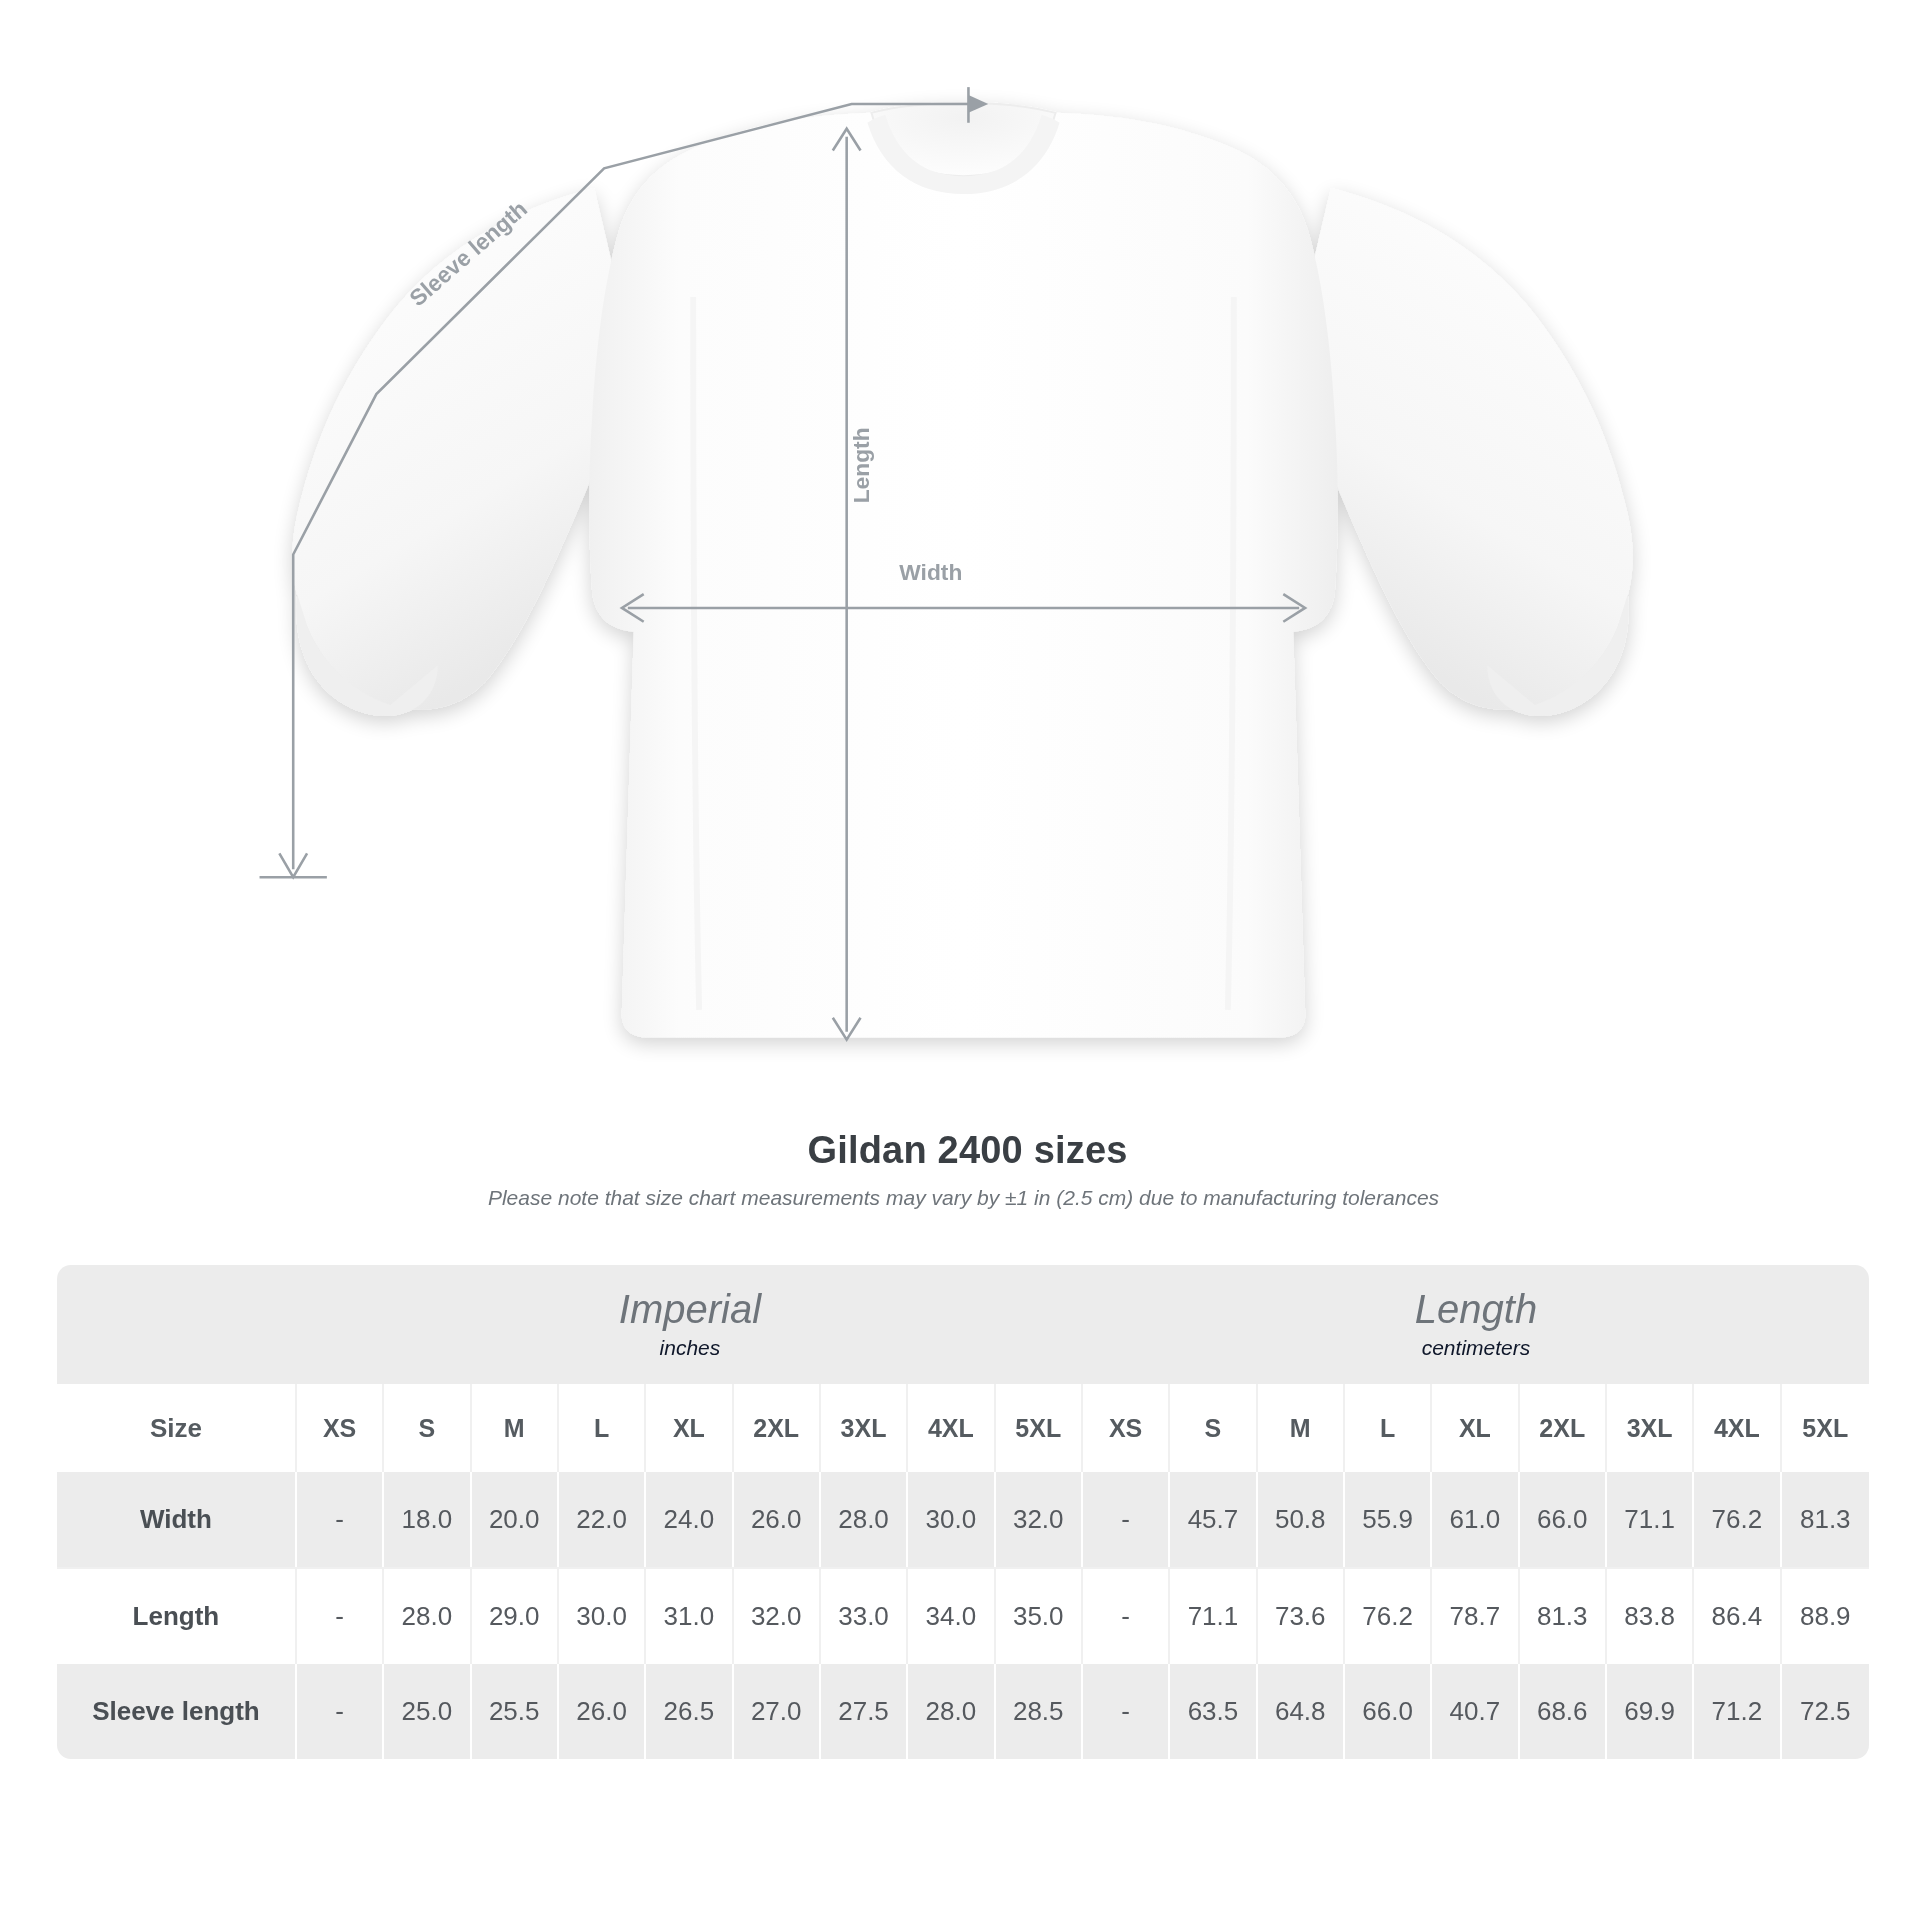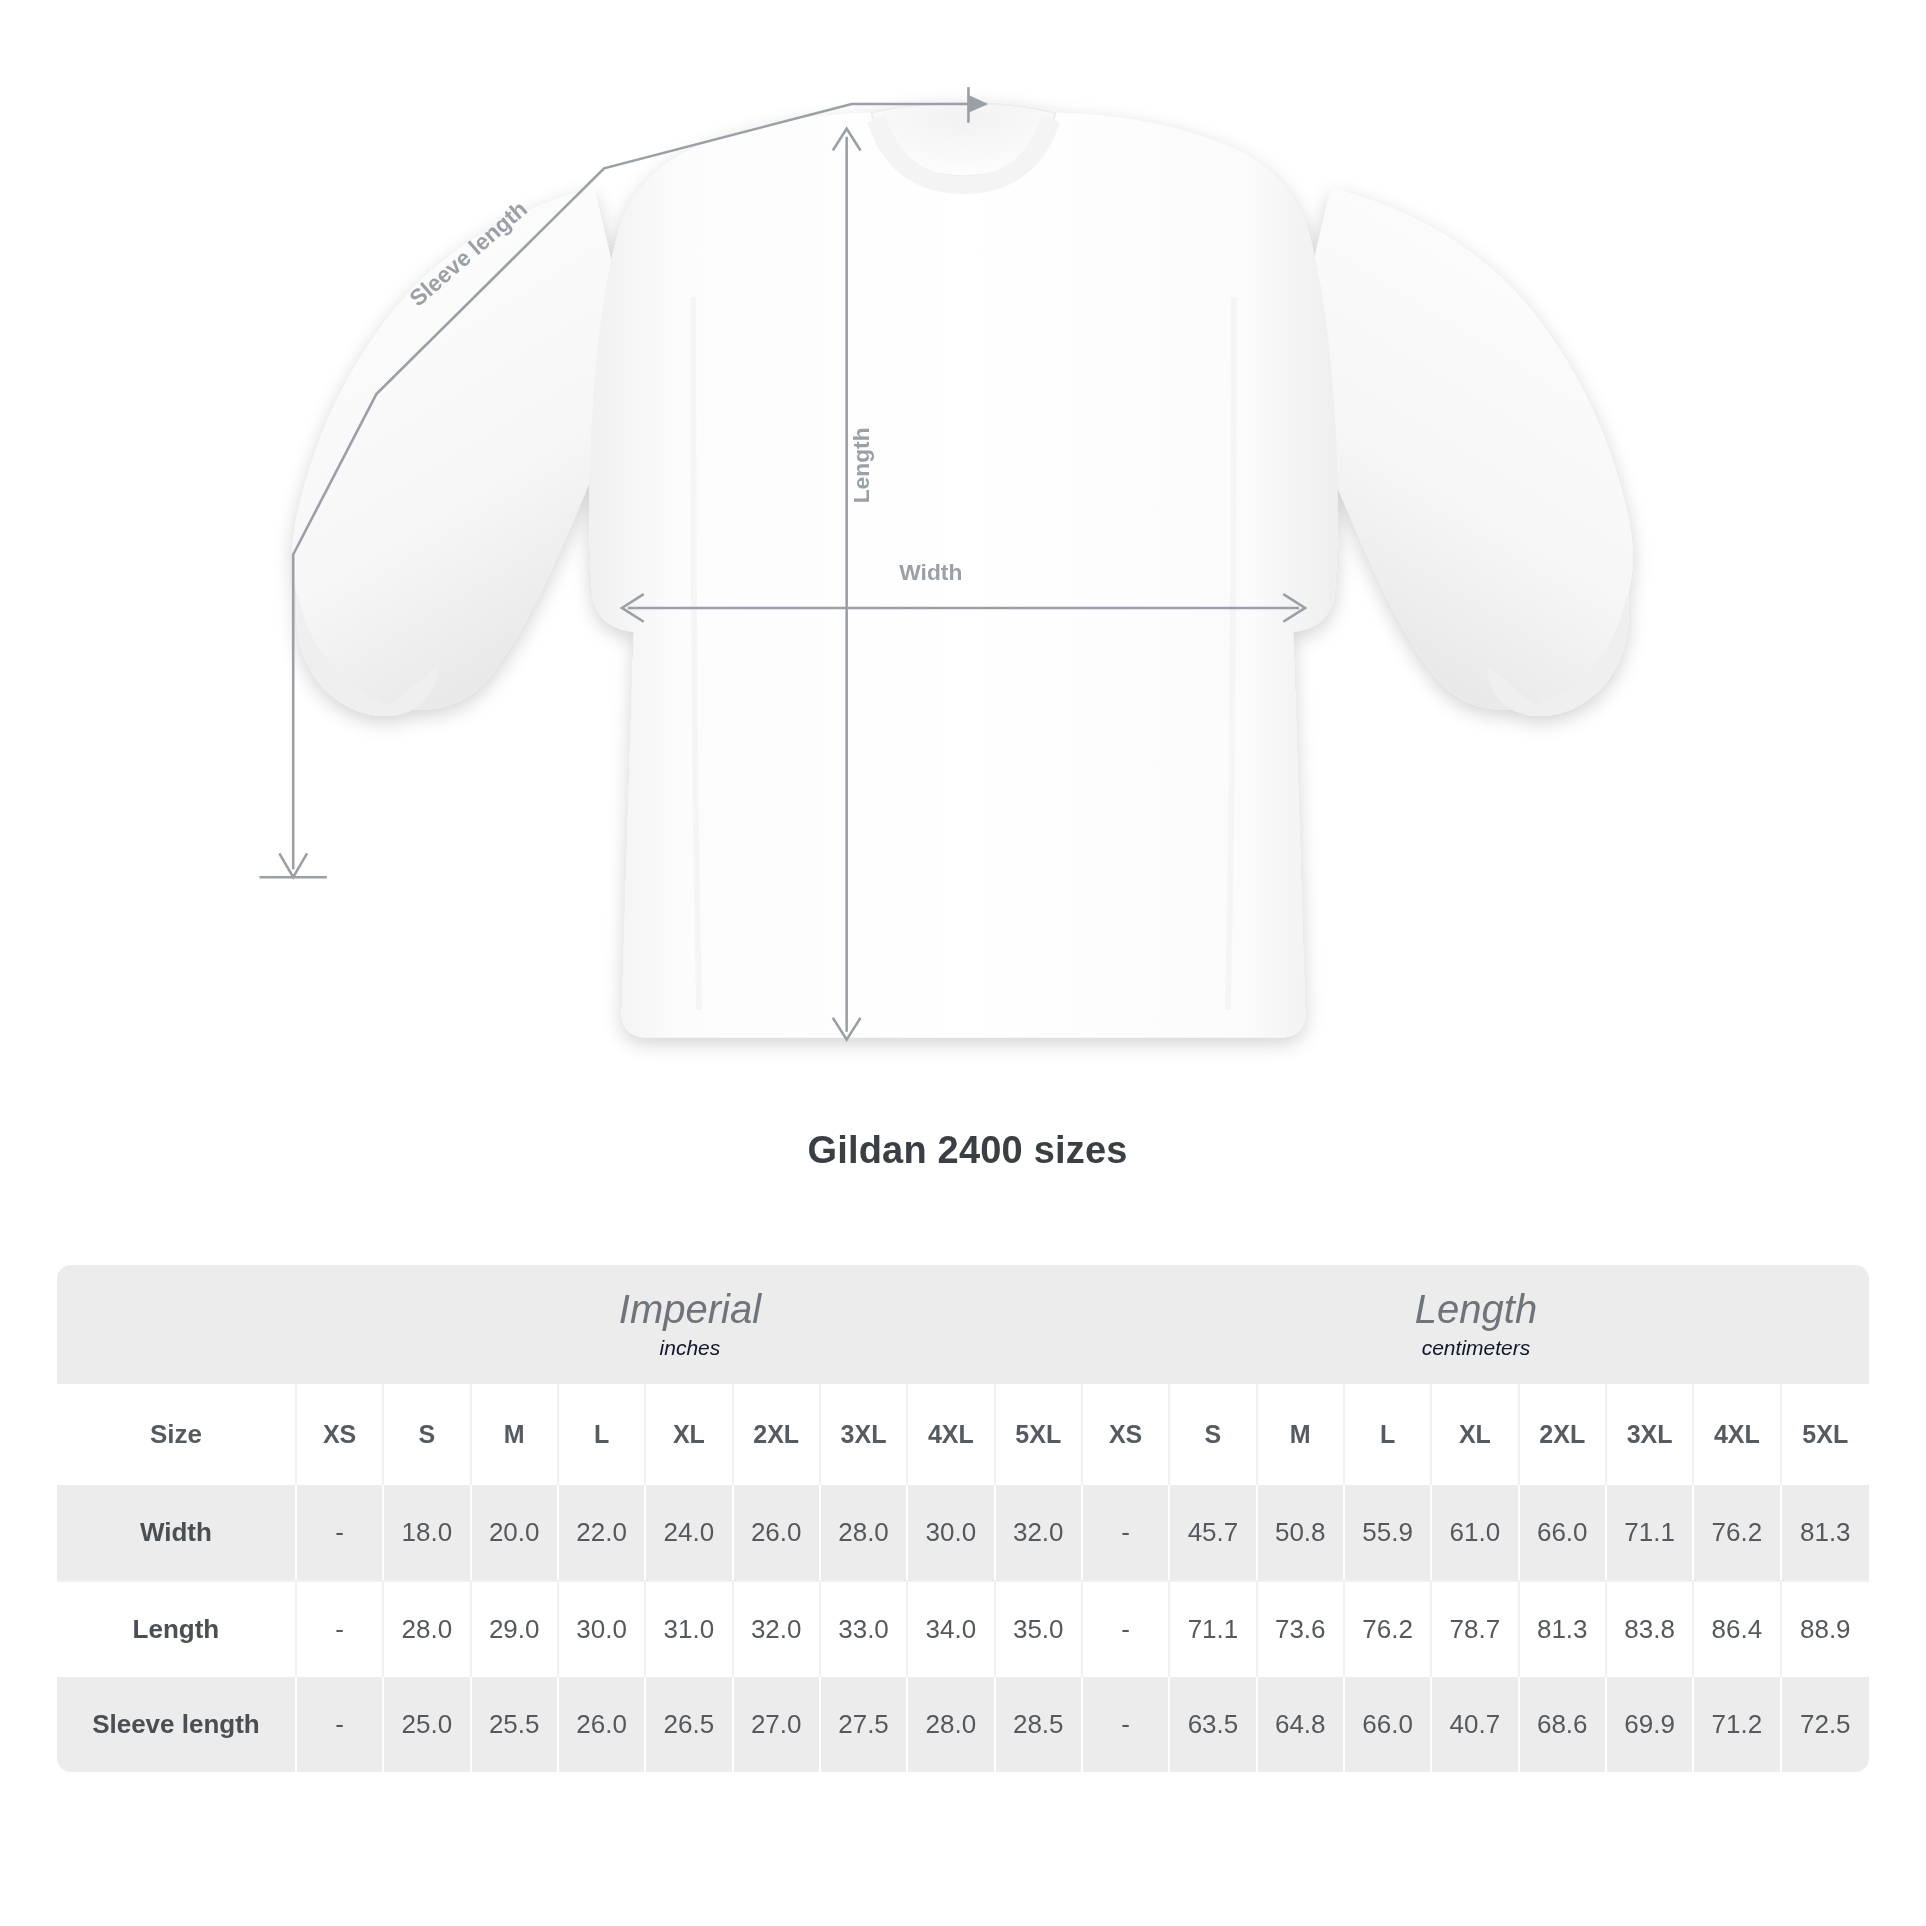--- a/index.html
+++ b/index.html
@@ -87,21 +87,21 @@
     color: #6e747a;
     line-height: 1.15;
   }
   .unit-sub {
     font-size: 21px;
     font-style: italic;
     color: #0f172a;
     line-height: 1.5;
   }
   .hdr-row td {
-    height: 101px;
+    height: 88px;
     background: #ffffff;
     text-align: center;
     vertical-align: middle;
     font-size: 25px;
     font-weight: bold;
     color: #555b60;
     border-right: 2px solid #f0f0f0;
   }
   .hdr-row td:last-child { border-right: none; }
   .hdr-row td.rowlabel {
@@ -241,20 +241,21 @@
       </g>
 
       <text class="dim-label" x="878" y="470" transform="rotate(-90 878 470)" text-anchor="middle">Length</text>
       <text class="dim-label" x="940" y="586" text-anchor="middle">Width</text>
       <text class="dim-label" x="478" y="262" transform="rotate(-41 478 262)" text-anchor="middle">Sleeve length</text>
     </svg>
   </div>
 
   <div class="title-block">
     <h1 class="chart-title">Gildan 2400 sizes</h1>
+    <p class="chart-note">Please note that size chart measurements may vary by ±1 in (2.5 cm) due to manufacturing tolerances</p>
   </div>
 
   <div class="table-wrap">
     <table class="size-table">
       <colgroup>
         <col style="width:228px">
         <col style="width:83px">
           <col style="width:83px">
           <col style="width:83px">
           <col style="width:83px">

